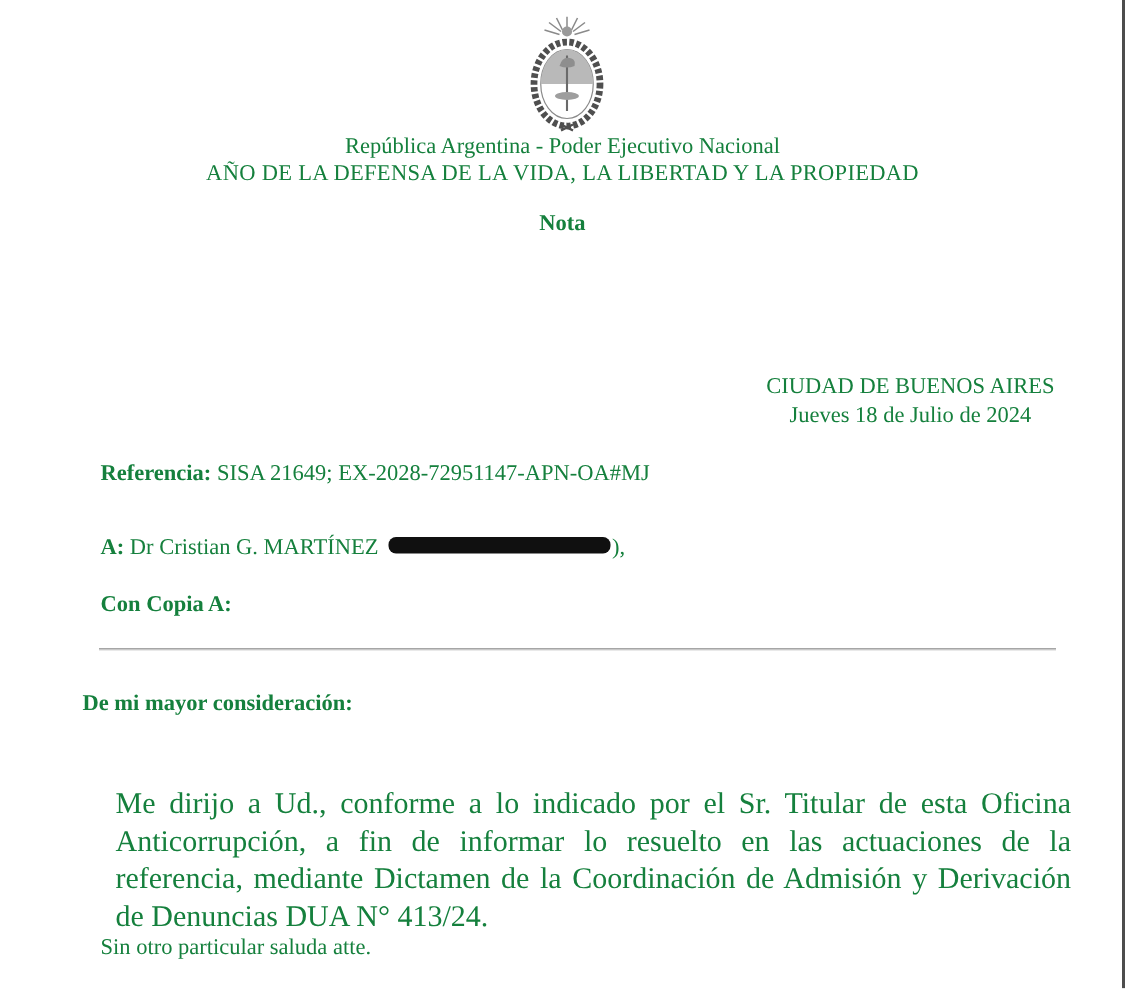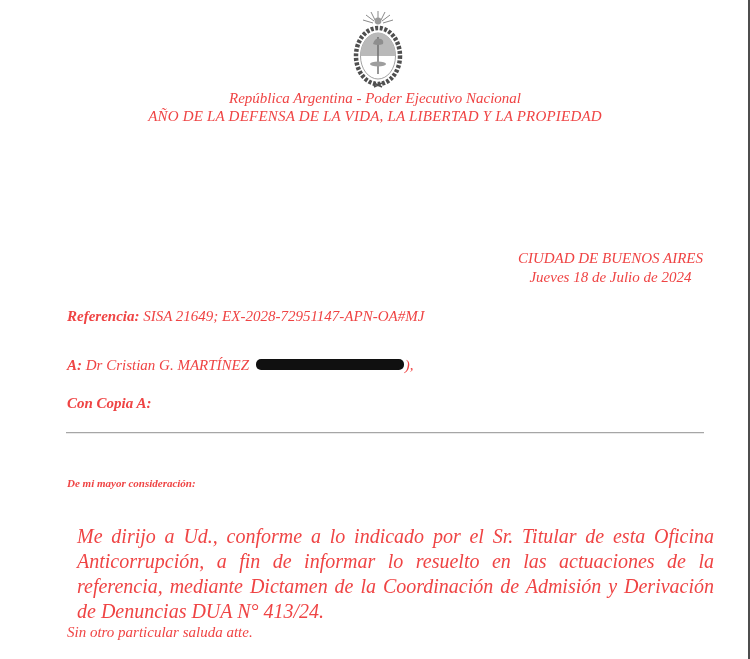--- a/index.html
+++ b/index.html
@@ -64,43 +64,42 @@
     position: relative; top: 0px;
   }
   .divider {
     position: absolute;
     left: 66px; top: 432px;
     width: 638px; height: 2px;
     border-bottom: 1px solid #e9e9e9;
   }
   .salutation {
     position: absolute;
-    left: 67px; top: 461px;
-    font-size: 11px;
+    left: 55px; top: 461px;
+    font-size: 15px;
     font-weight: bold;
-    margin-top: 16px;
   }
   .body-paragraph {
     position: absolute;
     left: 77px; top: 524px;
     width: 637px;
     font-size: 20px;
     line-height: 25px;
     text-align: justify;
   }
   .closing {
     position: absolute;
     left: 67px; top: 624px;
     font-size: 15px;
   }
 </style>
 </head>
 <body>
 
-<div class="page" style="color: #ef4444; font-style: italic;">
+<div class="page" style="color: #15803d;">
 
   <svg class="emblem" viewBox="0 0 68 78" xmlns="http://www.w3.org/2000/svg">
 
     <g stroke="#8a8a8a" stroke-width="1">
       <line x1="34" y1="0" x2="34" y2="9"></line>
       <line x1="27" y1="1" x2="31" y2="9"></line>
       <line x1="41" y1="1" x2="37" y2="9"></line>
       <line x1="22" y1="4" x2="30" y2="10"></line>
       <line x1="46" y1="4" x2="38" y2="10"></line>
       <line x1="19" y1="9" x2="29" y2="12"></line>
@@ -118,20 +117,21 @@
 
     <path d="M 29 33 q 2 -7 8 -5 q 3 1 2 5 q -5 2 -10 0 Z" fill="#8e8e8e"></path>
 
     <ellipse cx="34" cy="53" rx="8" ry="2.6" fill="#9e9e9e"></ellipse>
 
     <path d="M 30 72 L 38 76 M 38 72 L 30 76" stroke="#4f4f4f" stroke-width="1.6" fill="none"></path>
   </svg>
 
   <div class="center-line hdr-line1">República Argentina - Poder Ejecutivo Nacional</div>
   <div class="center-line hdr-line2">AÑO DE LA DEFENSA DE LA VIDA, LA LIBERTAD Y LA PROPIEDAD</div>
+  <div class="center-line doc-type">Nota</div>
 
 
   <div class="right-block">
     <span class="city">CIUDAD DE BUENOS AIRES</span>
     <span class="date">Jueves 18 de Julio de 2024</span>
   </div>
 
   <div class="left-line referencia-line">
     <span class="lbl">Referencia:</span>
     <span>SISA 21649; EX-2028-72951147-APN-OA#MJ</span>

